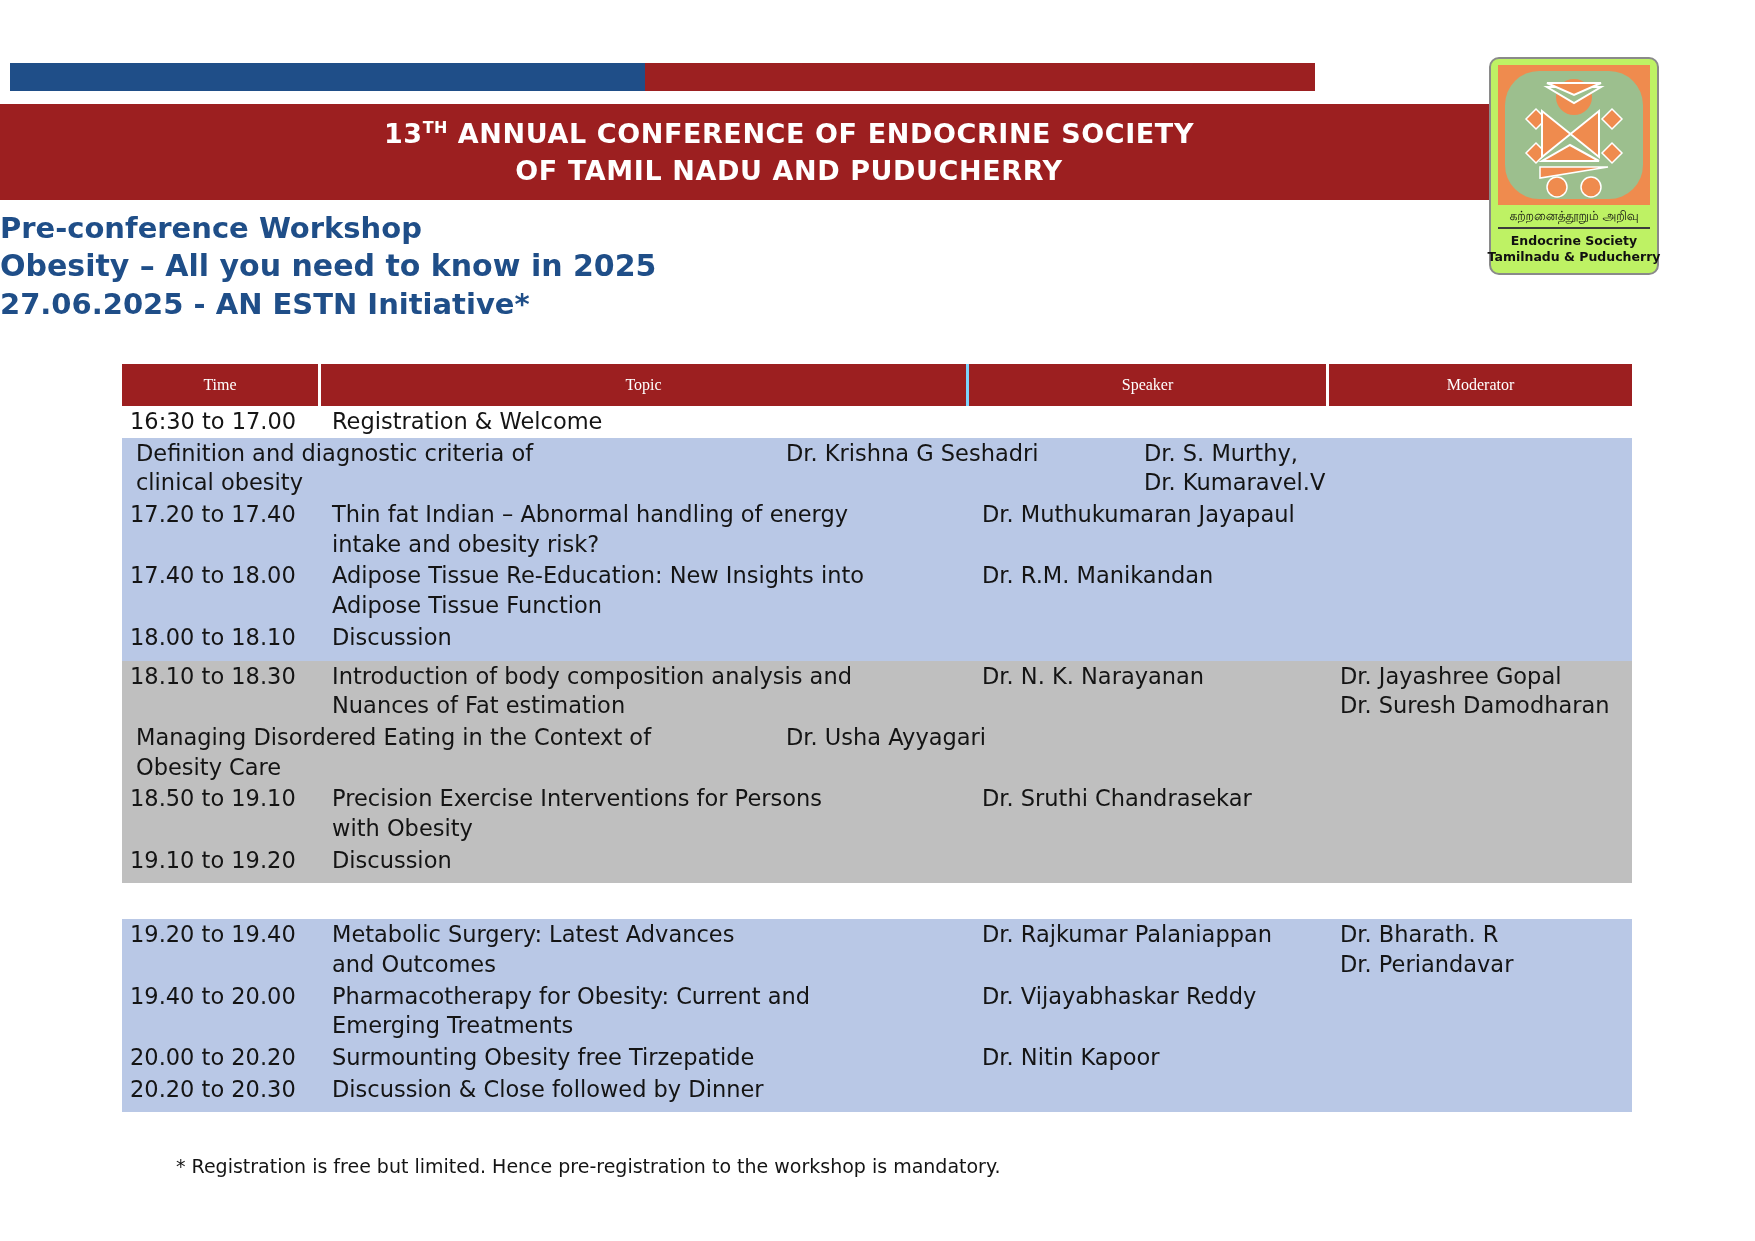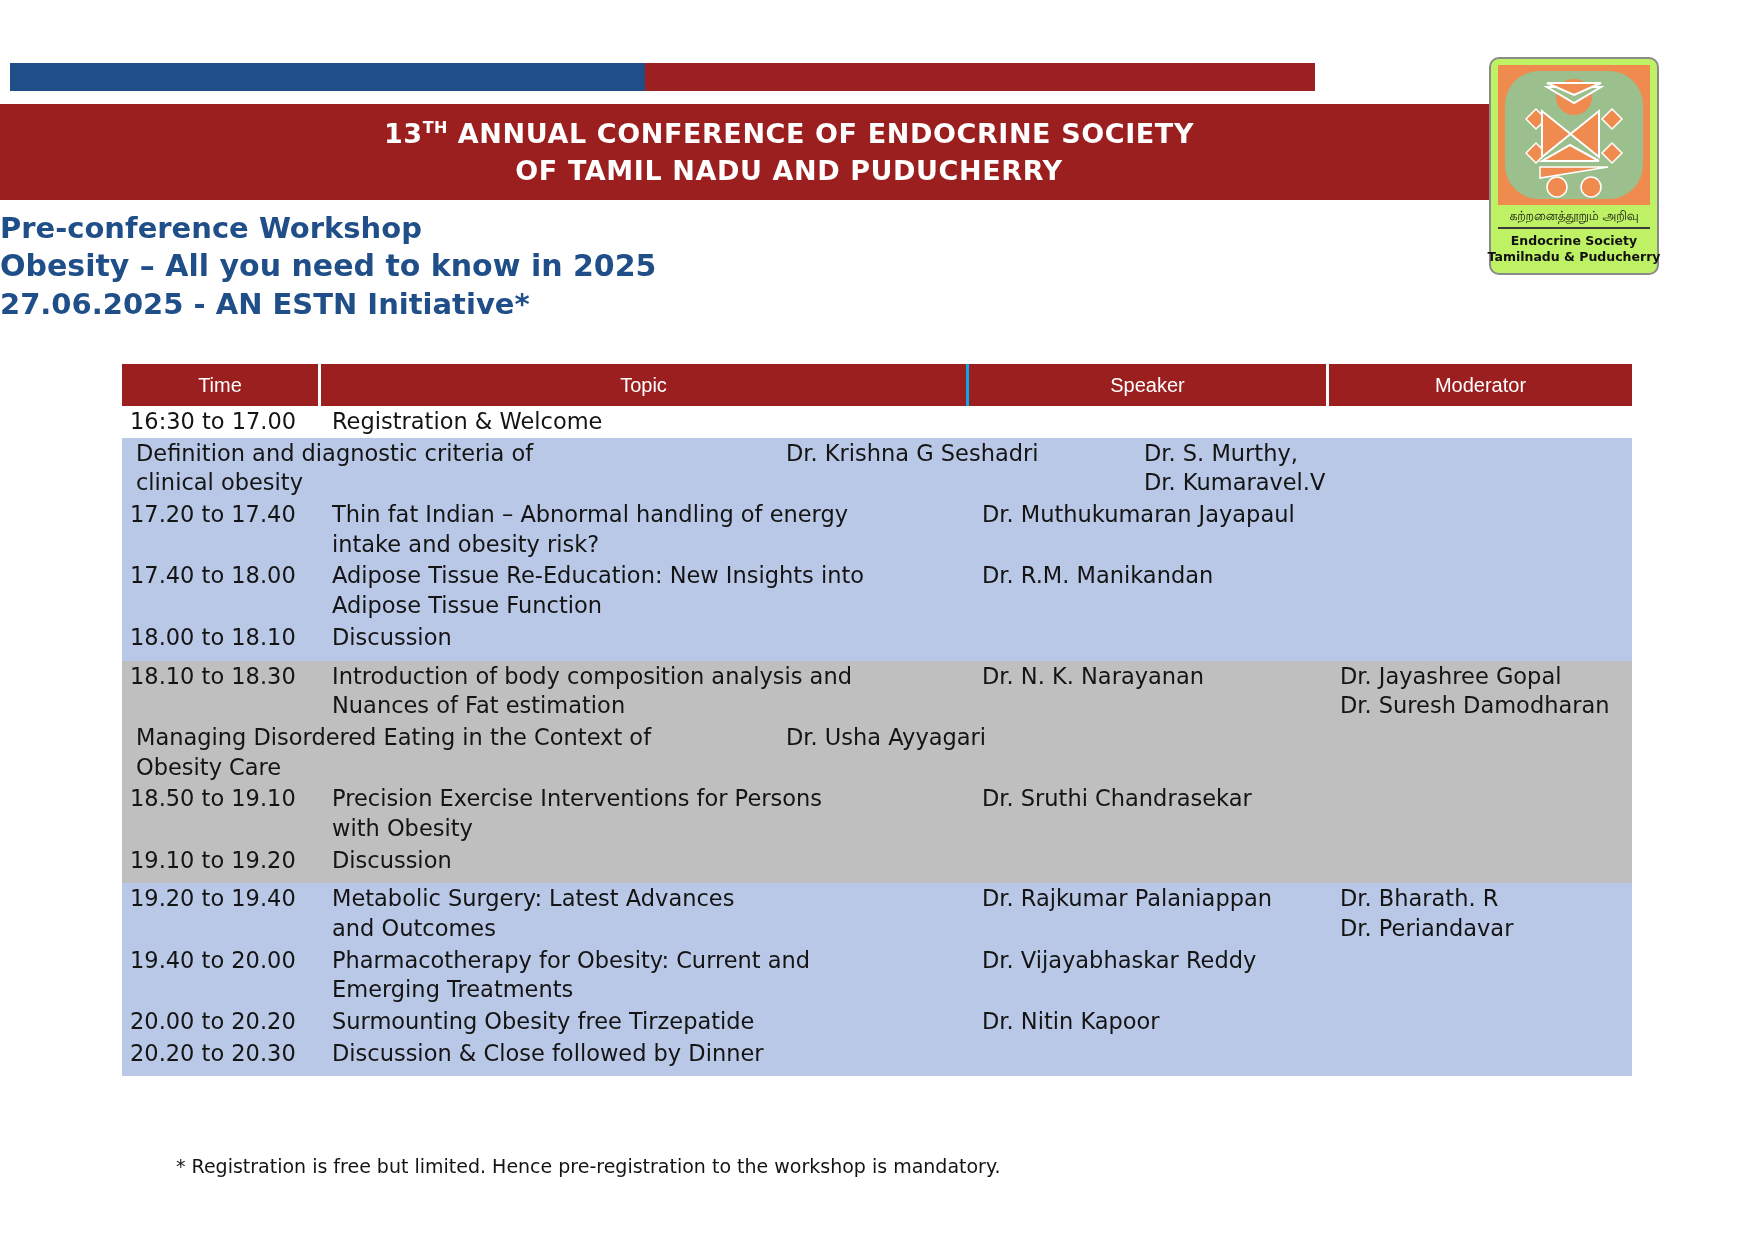--- a/index.html
+++ b/index.html
@@ -163,28 +163,28 @@
   .thead {
     display: flex;
     height: 42px;
     background: #9c1f20;
     color: #ffffff;
   }
   .thead > div {
     display: flex;
     align-items: center;
     justify-content: center;
-    font-family: Liberation Sans, sans-serif;
-    font-size: 20px;
+    font-family: Liberation Serif, serif;
+    font-size: 16px;
     font-weight: normal;
     box-sizing: border-box;
   }
   .c-time   { width: 196px; }
   .c-topic  { width: 648px; border-left: 3px solid #ffffff; }
-  .c-speak  { width: 360px; border-left: 3px solid #0ea5e9; }
+  .c-speak  { width: 360px; border-left: 3px solid #7dd3fc; }
   .c-mod    { width: 306px; border-left: 3px solid #ffffff; }
 
   .block { position: relative; }
 
   .trow {
     display: flex;
     position: relative;
     z-index: 2;
   }
   .cell {
@@ -345,21 +345,21 @@
           <div class="cell mod">&nbsp;</div>
         </div>
         <div class="trow">
           <div class="cell time"><span>19.10 to 19.20</span></div>
           <div class="cell topic"><span>Discussion</span></div>
           <div class="cell speaker">&nbsp;</div>
           <div class="cell mod">&nbsp;</div>
         </div>
         <div class="spacer-row"></div>
       </div>
-      <div class="block" style="background: rgb(185, 200, 230);">
+      <div class="block" style="background: rgb(185, 200, 230); margin-top: 36px;">
         <div class="trow">
           <div class="cell time"><span>19.20 to 19.40</span></div>
           <div class="cell topic"><span>Metabolic Surgery: Latest Advances</span><span class="ln2">and Outcomes</span></div>
           <div class="cell speaker"><span>Dr. Rajkumar Palaniappan</span></div>
           <div class="cell mod"><span>Dr. Bharath. R</span><span class="ln2">Dr. Periandavar</span></div>
         </div>
         <div class="trow">
           <div class="cell time"><span>19.40 to 20.00</span></div>
           <div class="cell topic"><span>Pharmacotherapy for Obesity: Current and</span><span class="ln2">Emerging Treatments</span></div>
           <div class="cell speaker"><span>Dr. Vijayabhaskar Reddy</span></div>

